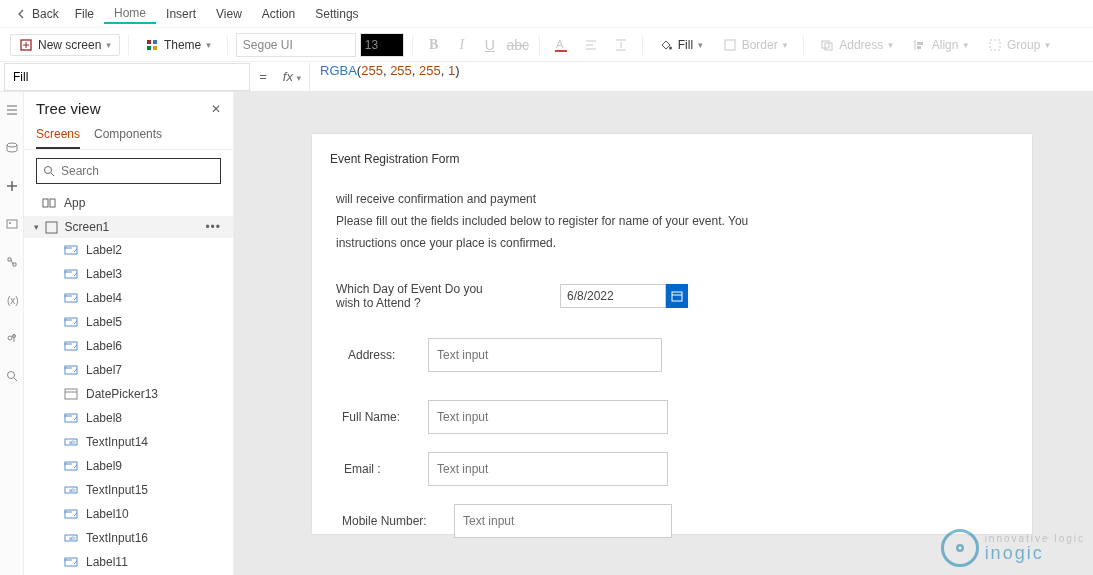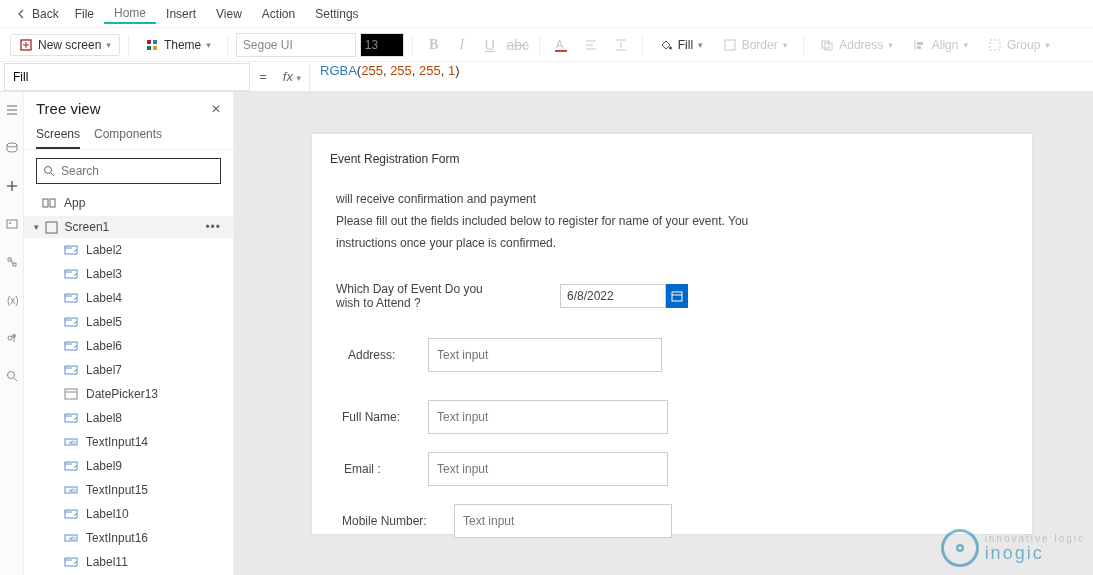--- a/index.html
+++ b/index.html
@@ -40,21 +40,21 @@
 .leftrail { width: 24px; background: #fbfbfb; border-right: 1px solid #eee; display: flex; flex-direction: column; align-items: center; gap: 22px; padding-top: 10px; }
 .leftrail .rail-icon { height: 16px; display:flex; align-items:center; justify-content:center; color: #666; cursor: pointer; }
 
 
 .treeview { width: 210px; border-right: 1px solid #eee; display: flex; flex-direction: column; font-size: 12px; color: #444; }
 .tv-header { display:flex; align-items:center; justify-content:space-between; padding: 8px 12px 6px 12px; }
 .tv-title { font-size: 15px; font-weight: 400; color:#222; }
 .tv-close { cursor:pointer; color:#666; }
 .tv-tabs { display:flex; gap:14px; padding: 0 12px; border-bottom:1px solid #eee; }
 .tv-tab { font-size:12px; padding:4px 0 6px 0; cursor:pointer; color:#666; }
-.tv-tab.active { color:#404040; border-bottom:2px solid #333; }
+.tv-tab.active { color:#c2410c; border-bottom:2px solid #333; }
 .tv-search { margin: 8px 12px 6px 12px; height:26px; border:1.5px solid #333; display:flex; align-items:center; padding:0 6px; gap:6px; }
 .tv-search input { border:none; outline:none; width:100%; font-size:12px; }
 .tv-app { display:flex; align-items:center; gap:8px; padding:6px 12px 6px 18px; cursor:pointer; }
 .tv-screen-row { display:flex; align-items:center; gap:6px; padding:4px 12px 4px 10px; background:#f3f3f3; cursor:pointer; }
 .tv-screen-row .more { margin-left:auto; color:#666; letter-spacing:1px; }
 .tv-list { overflow:auto; flex:1; }
 .tv-item { display:flex; align-items:center; gap:8px; padding:4px 12px 4px 40px; cursor:pointer; height:24px; }
 .tv-icon { display:inline-flex; width:14px; height:14px; align-items:center; justify-content:center; }
 
 

